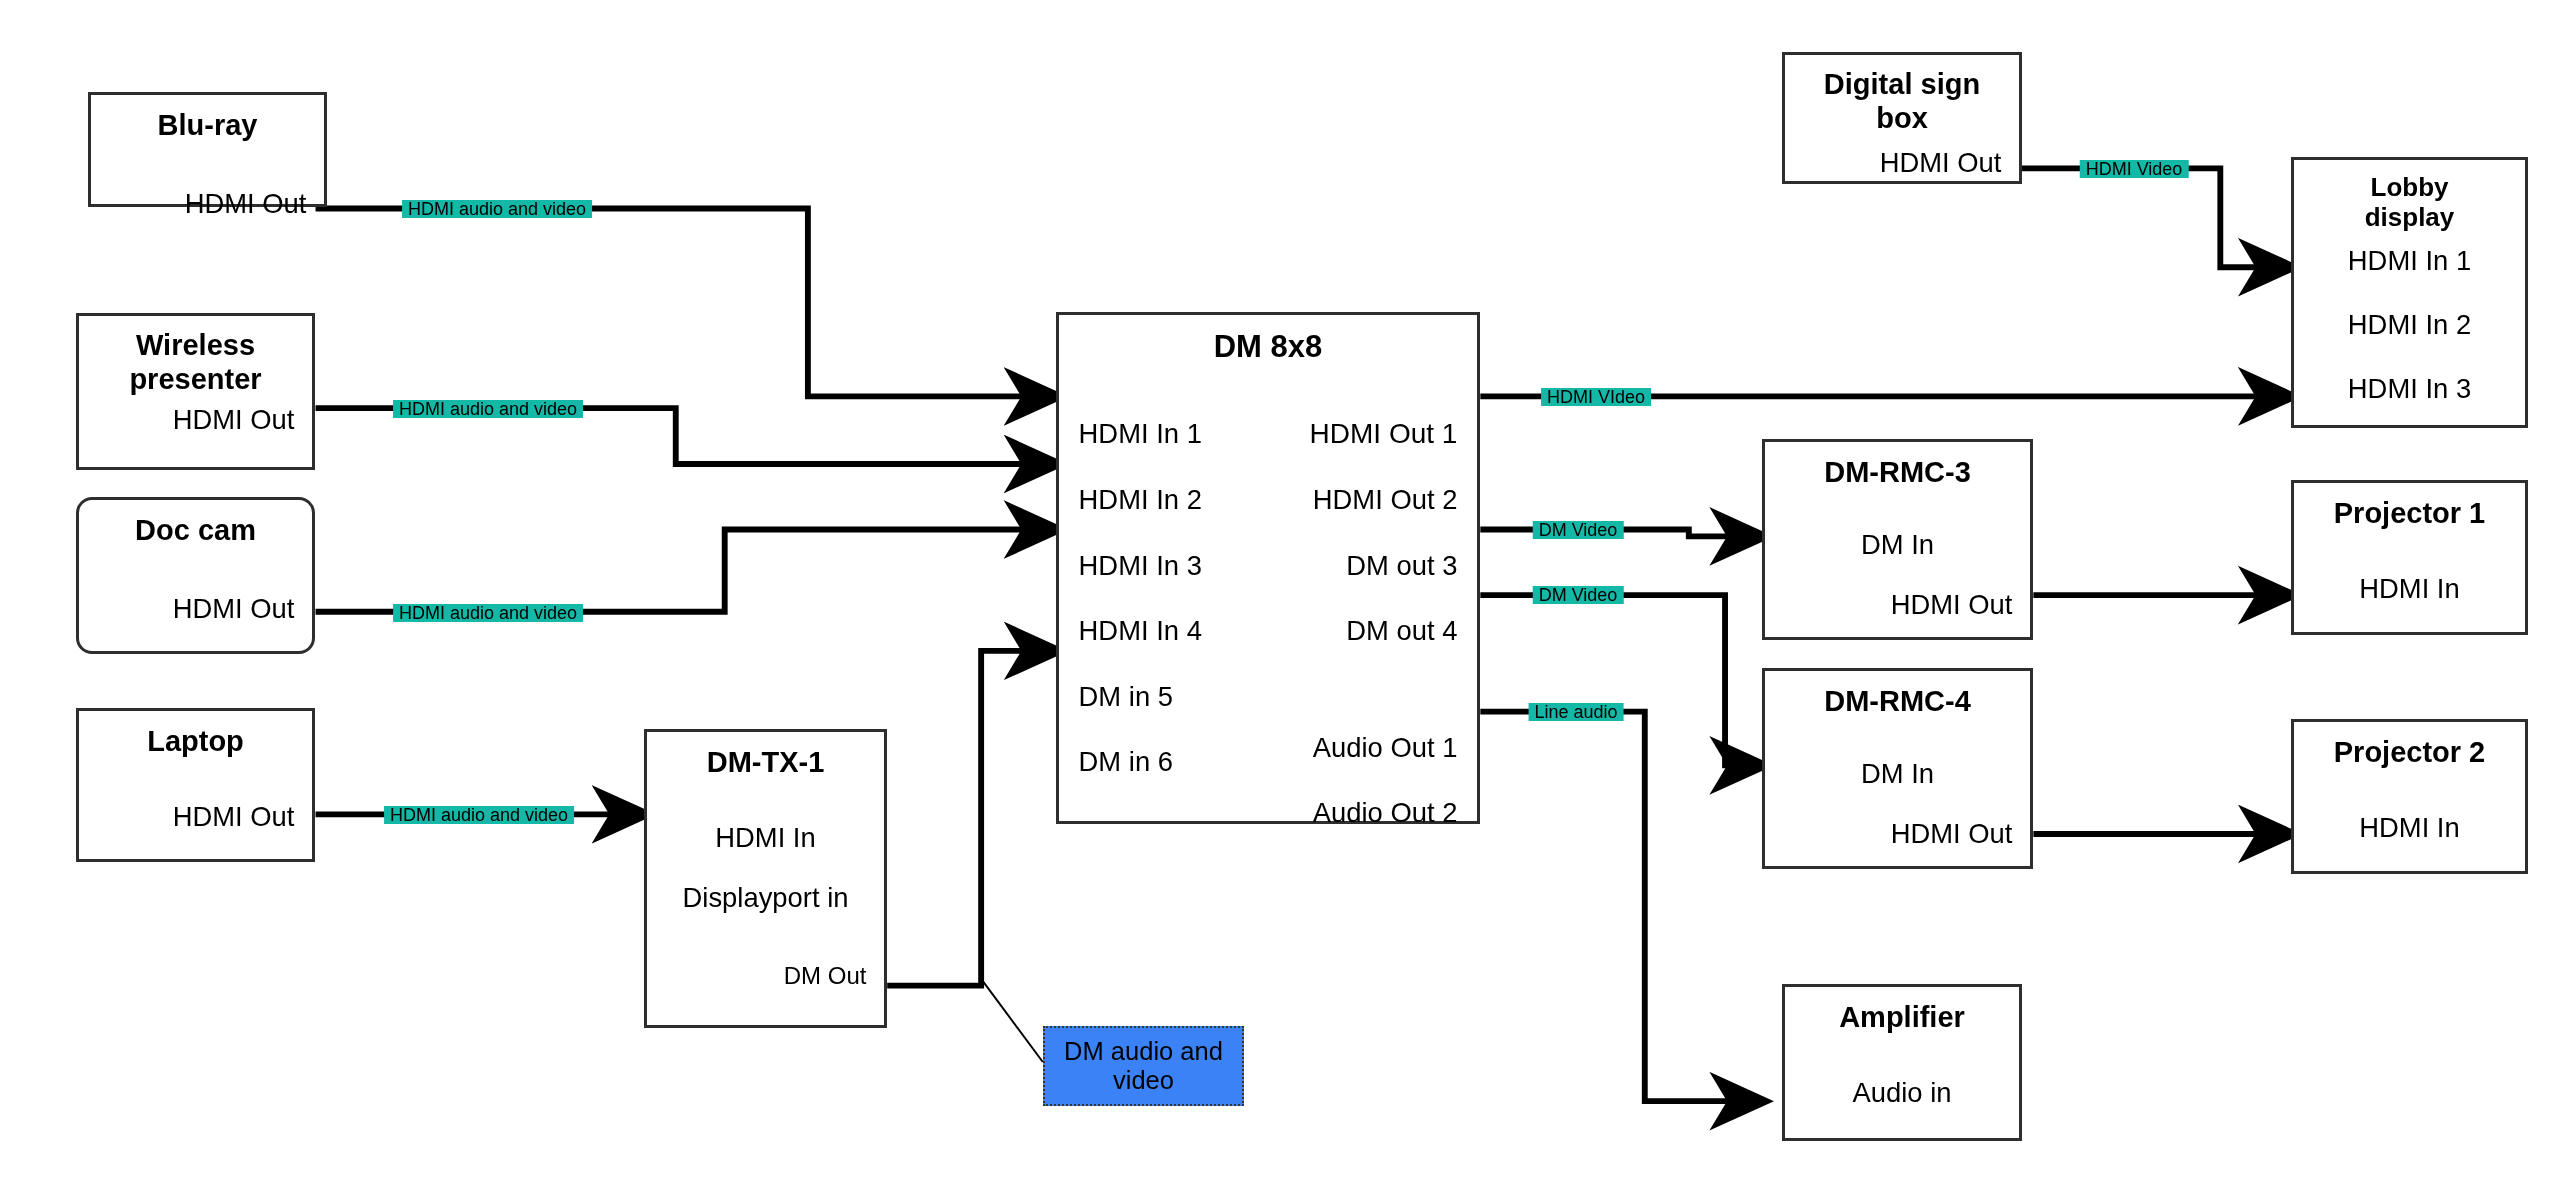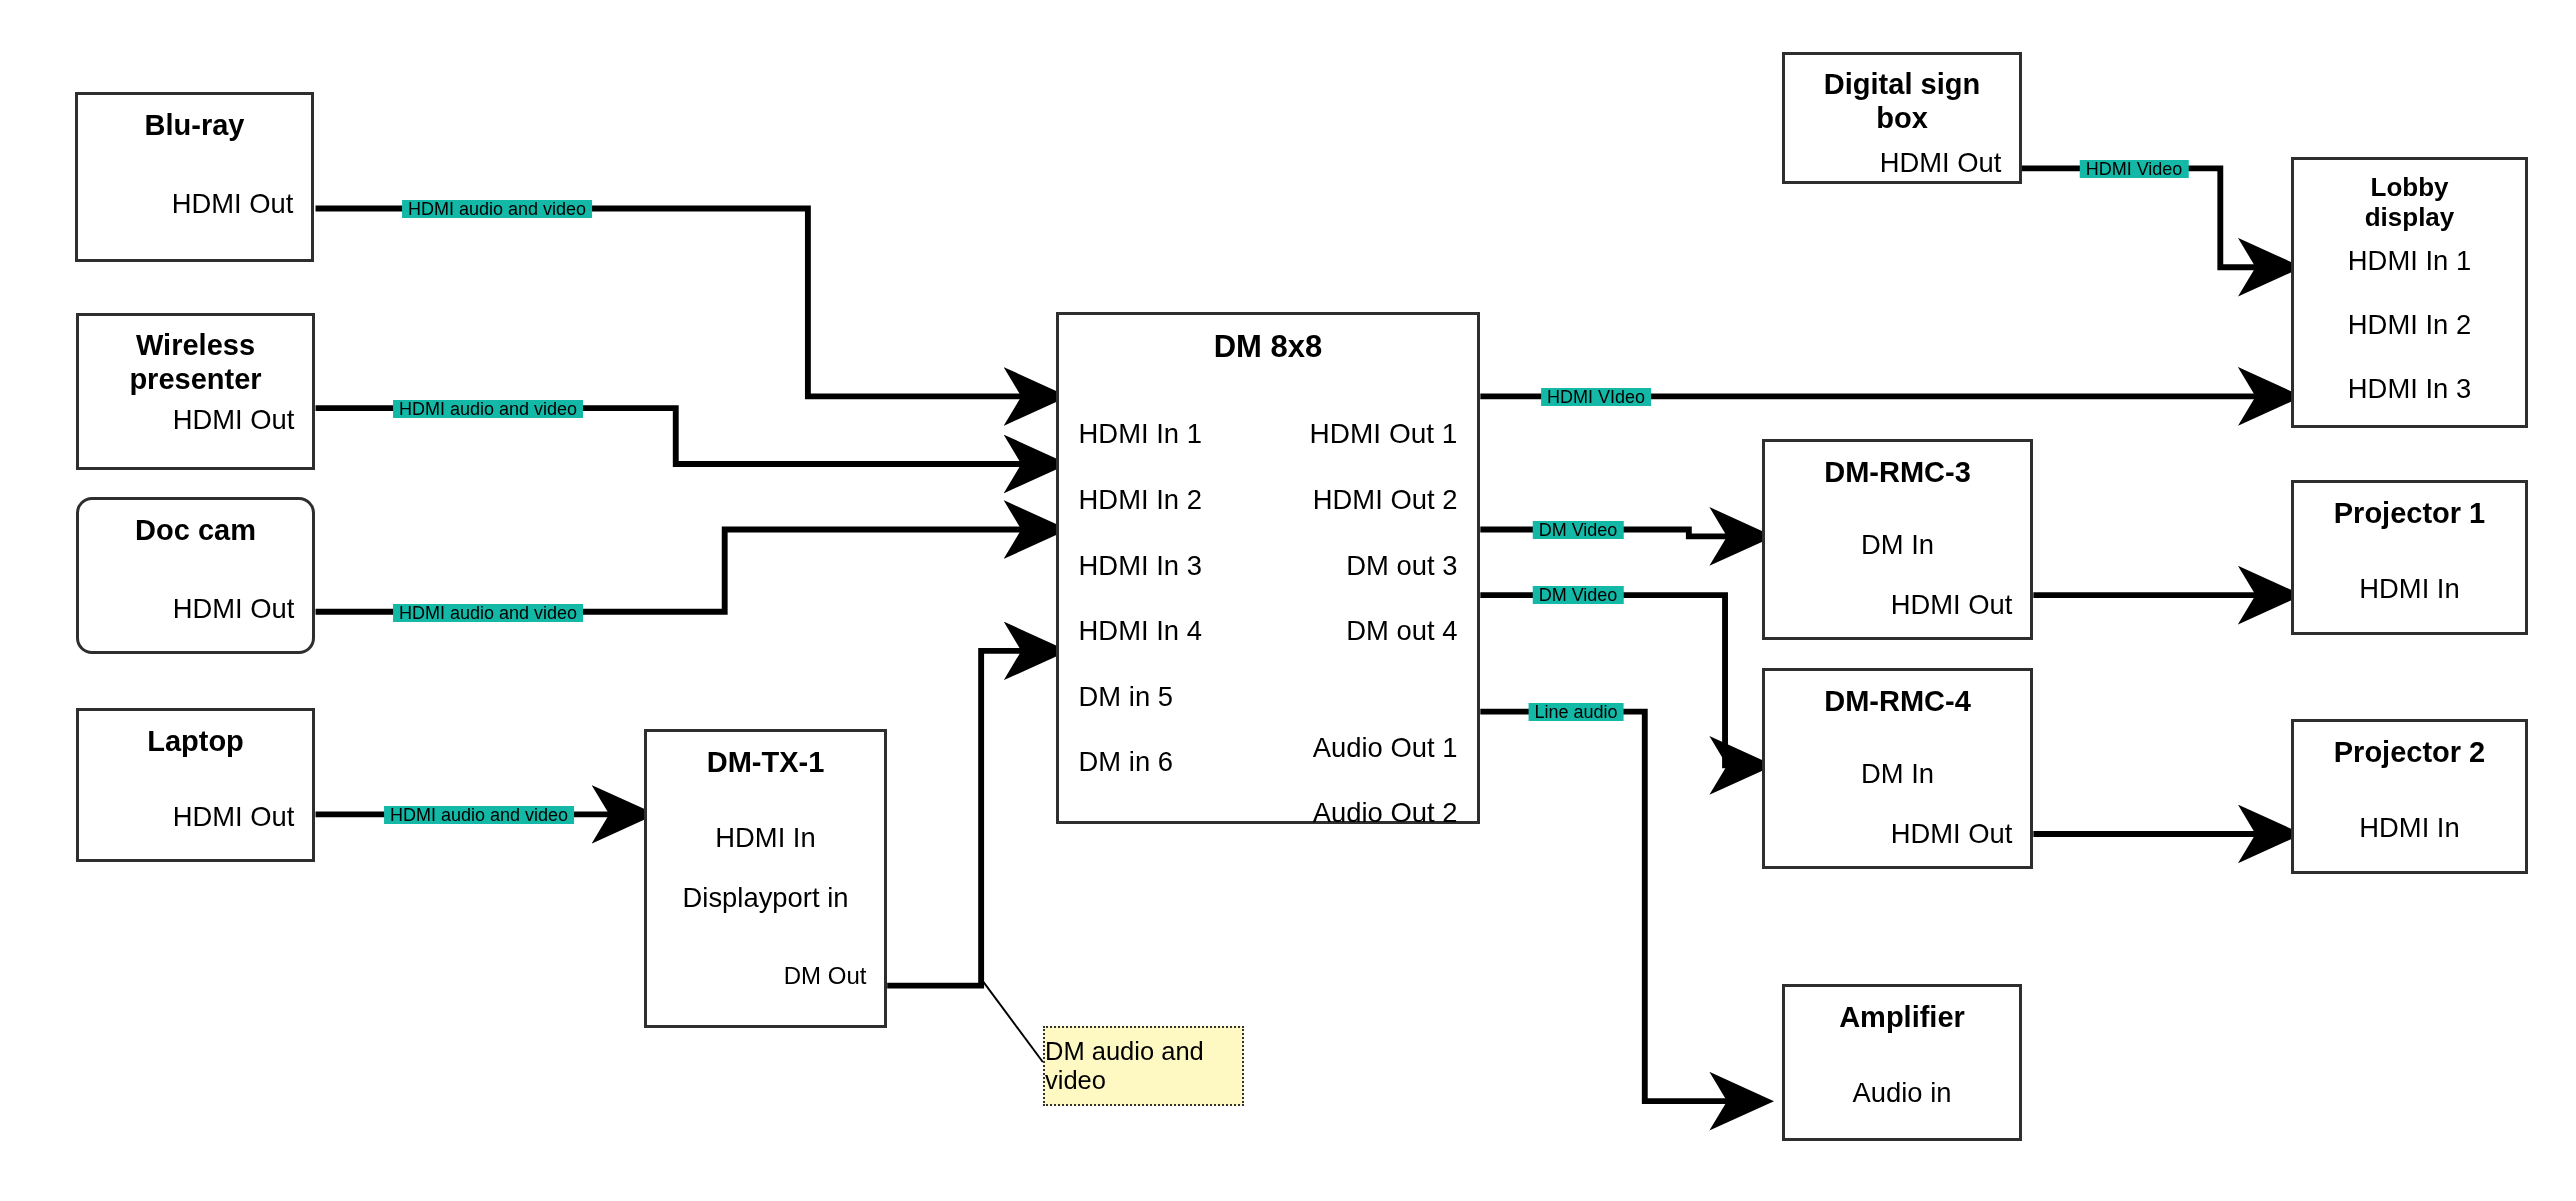--- a/index.html
+++ b/index.html
@@ -5,22 +5,22 @@
   html,body{margin:0;padding:0;background:#ffffff;}
   body{width:2576px;height:1201px;overflow:hidden;
        font-family:"Liberation Sans", sans-serif;color:#000;}
   #stage{position:relative;width:2576px;height:1201px;}
   svg#wires{position:absolute;left:0;top:0;width:2576px;height:1201px;}
   .node{position:absolute;box-sizing:border-box;border:3.9px solid #2e2e2e;background:#fff;}
   .node .title{font-weight:bold;text-align:center;width:100%;}
   .node .port{white-space:nowrap;}
   .port.left{text-align:center;}
   .port.right{text-align:right;}
-  .note{position:absolute;box-sizing:border-box;border:2px dotted #333;background:#fef9c3;
-        display:flex;align-items:center;justify-content:center;
+  .note{position:absolute;box-sizing:border-box;border:2px dotted #333;background:#3b82f6;
+        display:flex;align-items:center;justify-content:center;text-align:center;
         font-size:25.5px;line-height:1.15;}
   .edgelabel{position:absolute;background:#14b8a6;padding:0 5.9px;white-space:nowrap;
              font-size:18px;line-height:1;transform:translate(-50%,-50%);}
 </style>
 </head>
 <body>
 
 <div id="stage">
 
   <svg id="wires" viewBox="0 0 2631 1227">
@@ -52,21 +52,21 @@
       <path d="M1512,727 L1680,727 L1680,1125 L1800,1125" marker-end="url(#ah)"></path>
 
       <path d="M2077,608 L2340,608" marker-end="url(#ah)"></path>
 
       <path d="M2077,852 L2340,852" marker-end="url(#ah)"></path>
     </g>
 
     <path d="M1002,1000 L1065,1085" fill="none" stroke="#000" stroke-width="2"></path>
   </svg>
 
-  <div class="node" style="left:75px;top:92px;width:239px;height:170px;padding:13.7px 17.6px;">
+  <div class="node" style="left:88px;top:92px;width:239px;height:115px;padding:13.7px 17.6px;">
     <div class="title" style="font-size:29px;">Blu-ray</div>
     <div class="port right" style="font-size:27.4px;margin-top:46px;">HDMI Out</div>
   </div>
 
   <div class="node" style="left:76px;top:313px;width:239px;height:157px;padding:11.7px 17.6px;">
     <div class="title" style="font-size:29px;line-height:1.18;white-space:pre-line;">Wireless
 presenter</div>
     <div class="port right" style="font-size:27.4px;margin-top:7.8px;">HDMI Out</div>
   </div>
 

